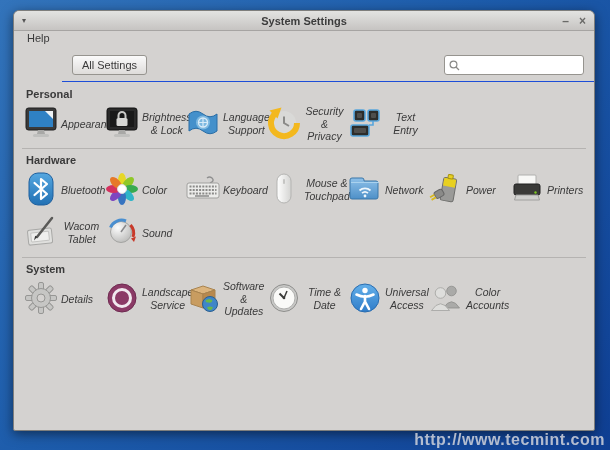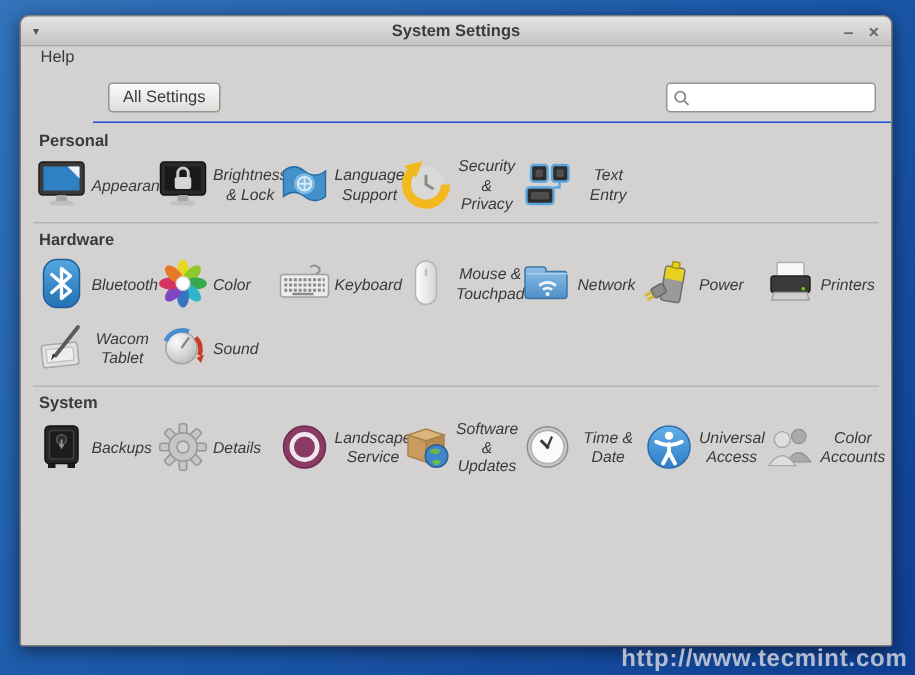--- a/index.html
+++ b/index.html
@@ -321,33 +321,20 @@
         <span class="label">Sound</span>
       </div>
 
     </div>
 
     <hr class="divider">
 
     <div class="section-header">System</div>
     <div class="grid">
 
-      <div class="item">
-        <span class="icon">
-          <svg viewBox="0 0 40 40" width="40" height="40">
-            <rect x="9" y="6" width="22" height="25" rx="3" fill="#262624" stroke="#101010"></rect>
-            <rect x="12" y="9" width="16" height="19" rx="2" fill="#1c1c1a" stroke="#3e3e3c"></rect>
-            <circle cx="20" cy="15" r="3.2" fill="#2e2e2c" stroke="#5a5a58"></circle>
-            <path d="M20 15 v6 m-1.5 -2 h3" stroke="#9a9a98" stroke-width="1.2"></path>
-            <rect x="11" y="31" width="5" height="3" fill="#1a1a18"></rect>
-            <rect x="24" y="31" width="5" height="3" fill="#1a1a18"></rect>
-          </svg>
-        </span>
-        <span class="label">Backups</span>
-      </div>
 
       <div class="item">
         <span class="icon">
           <svg viewBox="0 0 40 40" width="40" height="40">
             <g fill="#c6c6c4" stroke="#969694">
               <rect x="17.5" y="4.5" width="5" height="31" rx="1.5"></rect>
               <rect x="17.5" y="4.5" width="5" height="31" rx="1.5" transform="rotate(45 20 20)"></rect>
               <rect x="17.5" y="4.5" width="5" height="31" rx="1.5" transform="rotate(90 20 20)"></rect>
               <rect x="17.5" y="4.5" width="5" height="31" rx="1.5" transform="rotate(135 20 20)"></rect>
               <circle cx="20" cy="20" r="9.5"></circle>

